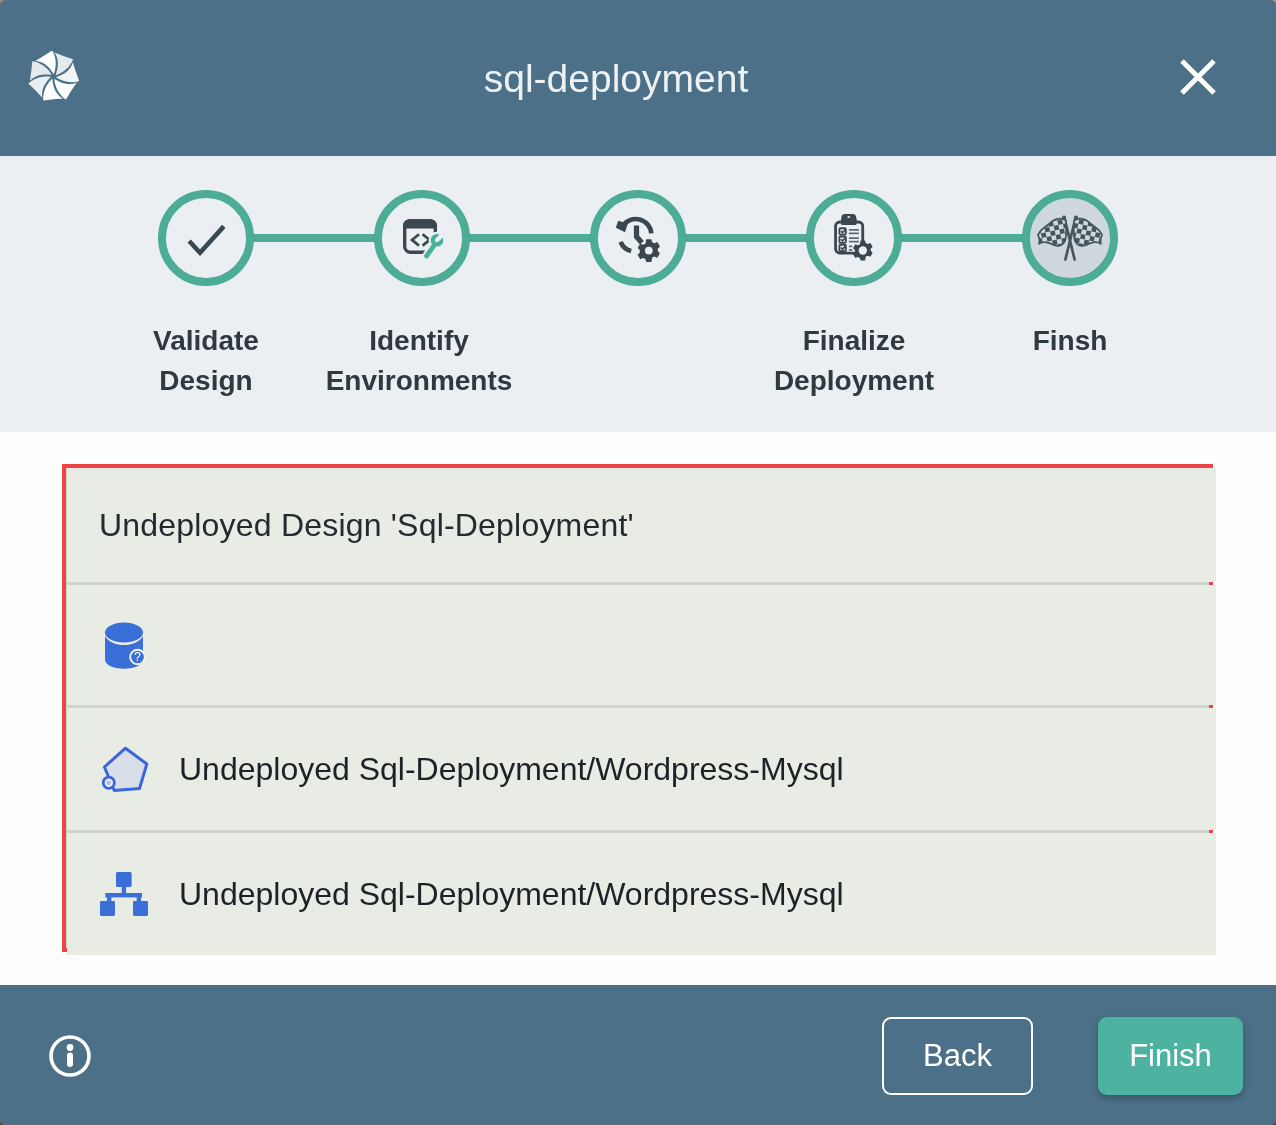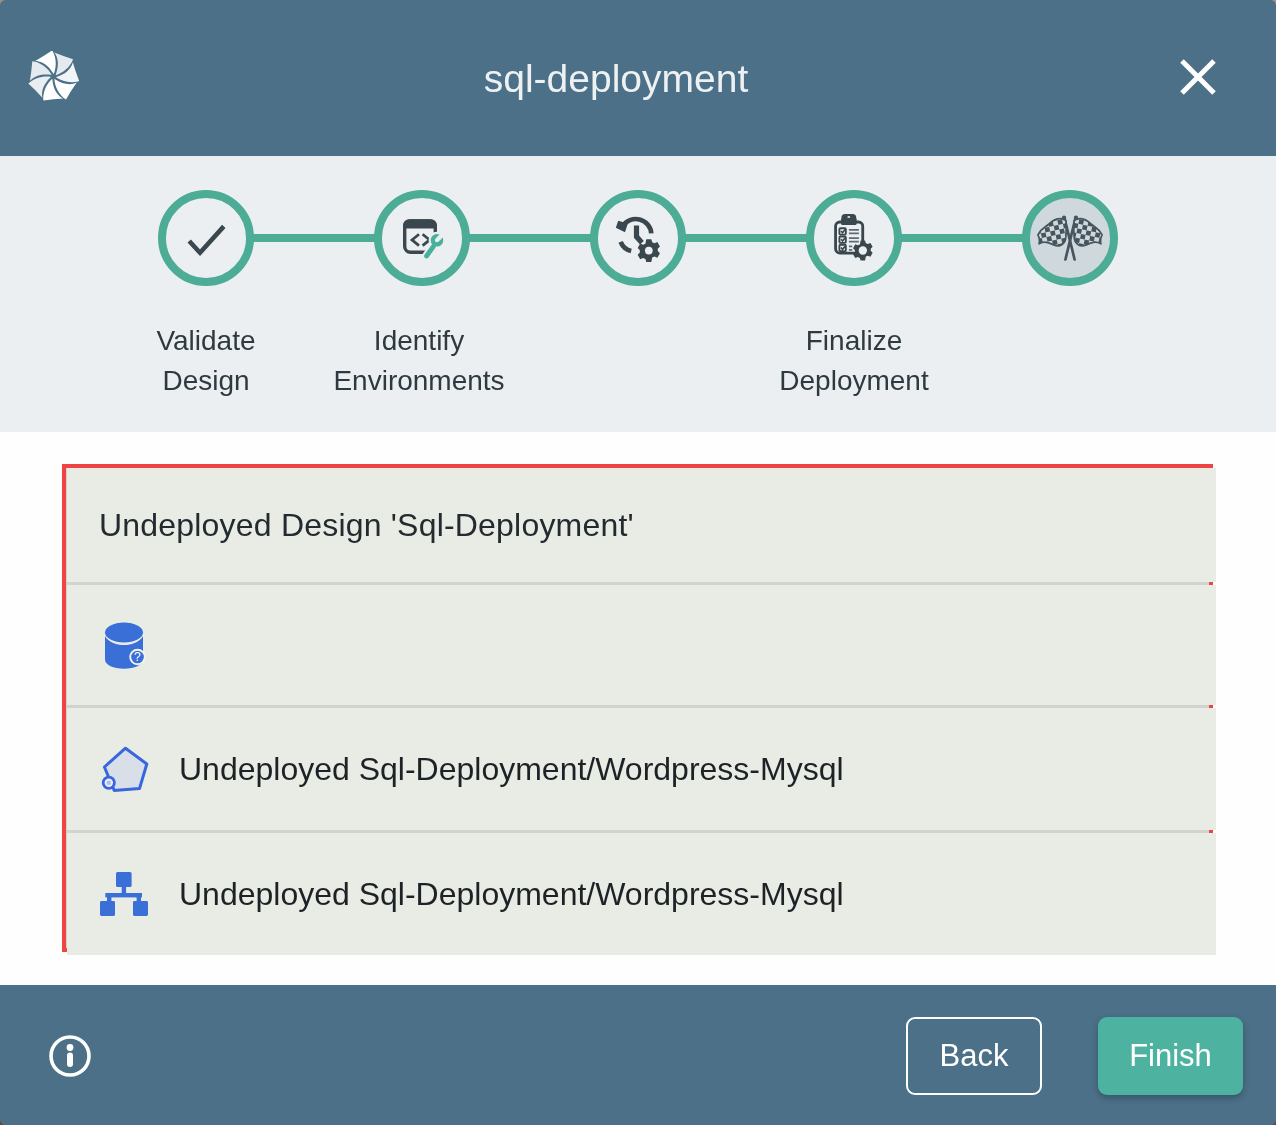--- a/index.html
+++ b/index.html
@@ -5,28 +5,28 @@
   html,body{margin:0;padding:0;}
   body{width:1276px;height:1125px;background:linear-gradient(#929292,#4e4e4e);font-family:"Liberation Sans", sans-serif;overflow:hidden;}
   .modal{position:absolute;left:0;top:0;width:1276px;height:1125px;border-radius:6px;overflow:hidden;background:#ef4444;}
   .abs{position:absolute;}
   .header{left:0;top:0;width:1276px;height:156px;background:#4b7087;}
   .title{left:0;top:57px;width:1232px;text-align:center;font-size:39px;color:#eef1f2;}
   .stepper{left:0;top:156px;width:1276px;height:276px;background:#eceff1;}
   .connector{top:234px;height:8px;background:#4cac95;}
   .circle{top:190px;width:80px;height:80px;border-radius:50%;border:8px solid #4cac95;background:#eceff1;display:flex;align-items:center;justify-content:center;}
   .circle.last{background:#cfd8dc;}
-  .steplabel{top:321px;width:220px;text-align:center;font-size:28px;line-height:40px;color:#2e3a40;}
+  .steplabel{top:321px;width:220px;text-align:center;font-size:28px;line-height:40px;color:#2e3a40;font-weight:bold;}
   .bodyarea{left:0;top:432px;width:1276px;height:553px;background:#fdfefd;}
   .panel{left:62px;top:464px;width:1151px;height:488px;background:#d0d4cd;border:4px solid #ef4444;box-sizing:border-box;}
   .row{position:absolute;left:1px;width:1149px;background:#e9ece5;display:flex;align-items:center;}
   .rowtext{font-size:32px;color:#1c2226;}
   .footer{left:0;top:985px;width:1276px;height:140px;background:#4b7087;}
   .btn{top:1017px;height:78px;border-radius:9px;box-sizing:border-box;display:flex;align-items:center;justify-content:center;font-size:31px;color:#fff;}
-  .back{left:906px;width:136px;border:2px solid #fff;}
+  .back{left:882px;width:151px;border:2px solid #fff;}
   .finish{left:1098px;width:145px;background:#4db3a0;box-shadow:0 3px 6px rgba(0,0,0,0.25);}
 </style>
 </head>
 <body>
 <div class="modal">
 
   <div class="abs header"></div>
   <div class="abs" id="logo" style="left:28px;top:51px;width:51px;height:51px;">
     <svg width="51" height="51" viewBox="-27 -27 54 54">
       <g transform="rotate(24) scale(-1,1)">
@@ -130,20 +130,21 @@
       </g>
       <circle cx="27" cy="2.6" r="2.1" fill="#46555e"></circle>
       <circle cx="39" cy="2.6" r="2.1" fill="#46555e"></circle>
       <path d="M28.9 5.5 C 22.5 1.5 17 4.5 12 9 C 7.5 13 4 13.2 0.9 19.8 C 2.6 22.8 2.8 25.5 2.1 28.8 C 7.8 25.6 12.3 27.9 16.8 29.9 C 21.3 31.8 25.4 30.4 27.8 26.5 C 29.3 23.9 29.3 14 28.9 5.5 Z" fill="url(#chk)" stroke="#46555e" stroke-width="1.7" stroke-linejoin="round"></path>
       <path d="M37.1 5.5 C 43.5 1.5 49 4.5 54 9 C 58.5 13 62 13.2 65.1 19.8 C 63.4 22.8 63.2 25.5 63.9 28.8 C 58.2 25.6 53.7 27.9 49.2 29.9 C 44.7 31.8 40.6 30.4 38.2 26.5 C 36.7 23.9 36.7 14 37.1 5.5 Z" fill="url(#chk2)" stroke="#46555e" stroke-width="1.7" stroke-linejoin="round"></path>
     </svg>
   </div>
   <div class="abs steplabel" style="left:96px;">Validate<br>Design</div>
   <div class="abs steplabel" style="left:309px;">Identify<br>Environments</div>
   <div class="abs steplabel" style="left:744px;">Finalize<br>Deployment</div>
+  <div class="abs steplabel" style="left:960px;">Finsh</div>
 
   <div class="abs bodyarea"></div>
   <div class="abs panel">
     <div class="row" style="top:0;height:114px;">
       <div class="rowtext" style="margin-left:32px;color:#232b30;letter-spacing:0.2px;">Undeployed Design 'Sql-Deployment'</div>
     </div>
     <div class="row" style="top:117px;height:120px;">
       <div class="abs" id="icon-db" style="left:36px;top:37px;">
         <svg width="43" height="48" viewBox="0 0 43 48">
           <g fill="#3a6fd8">

